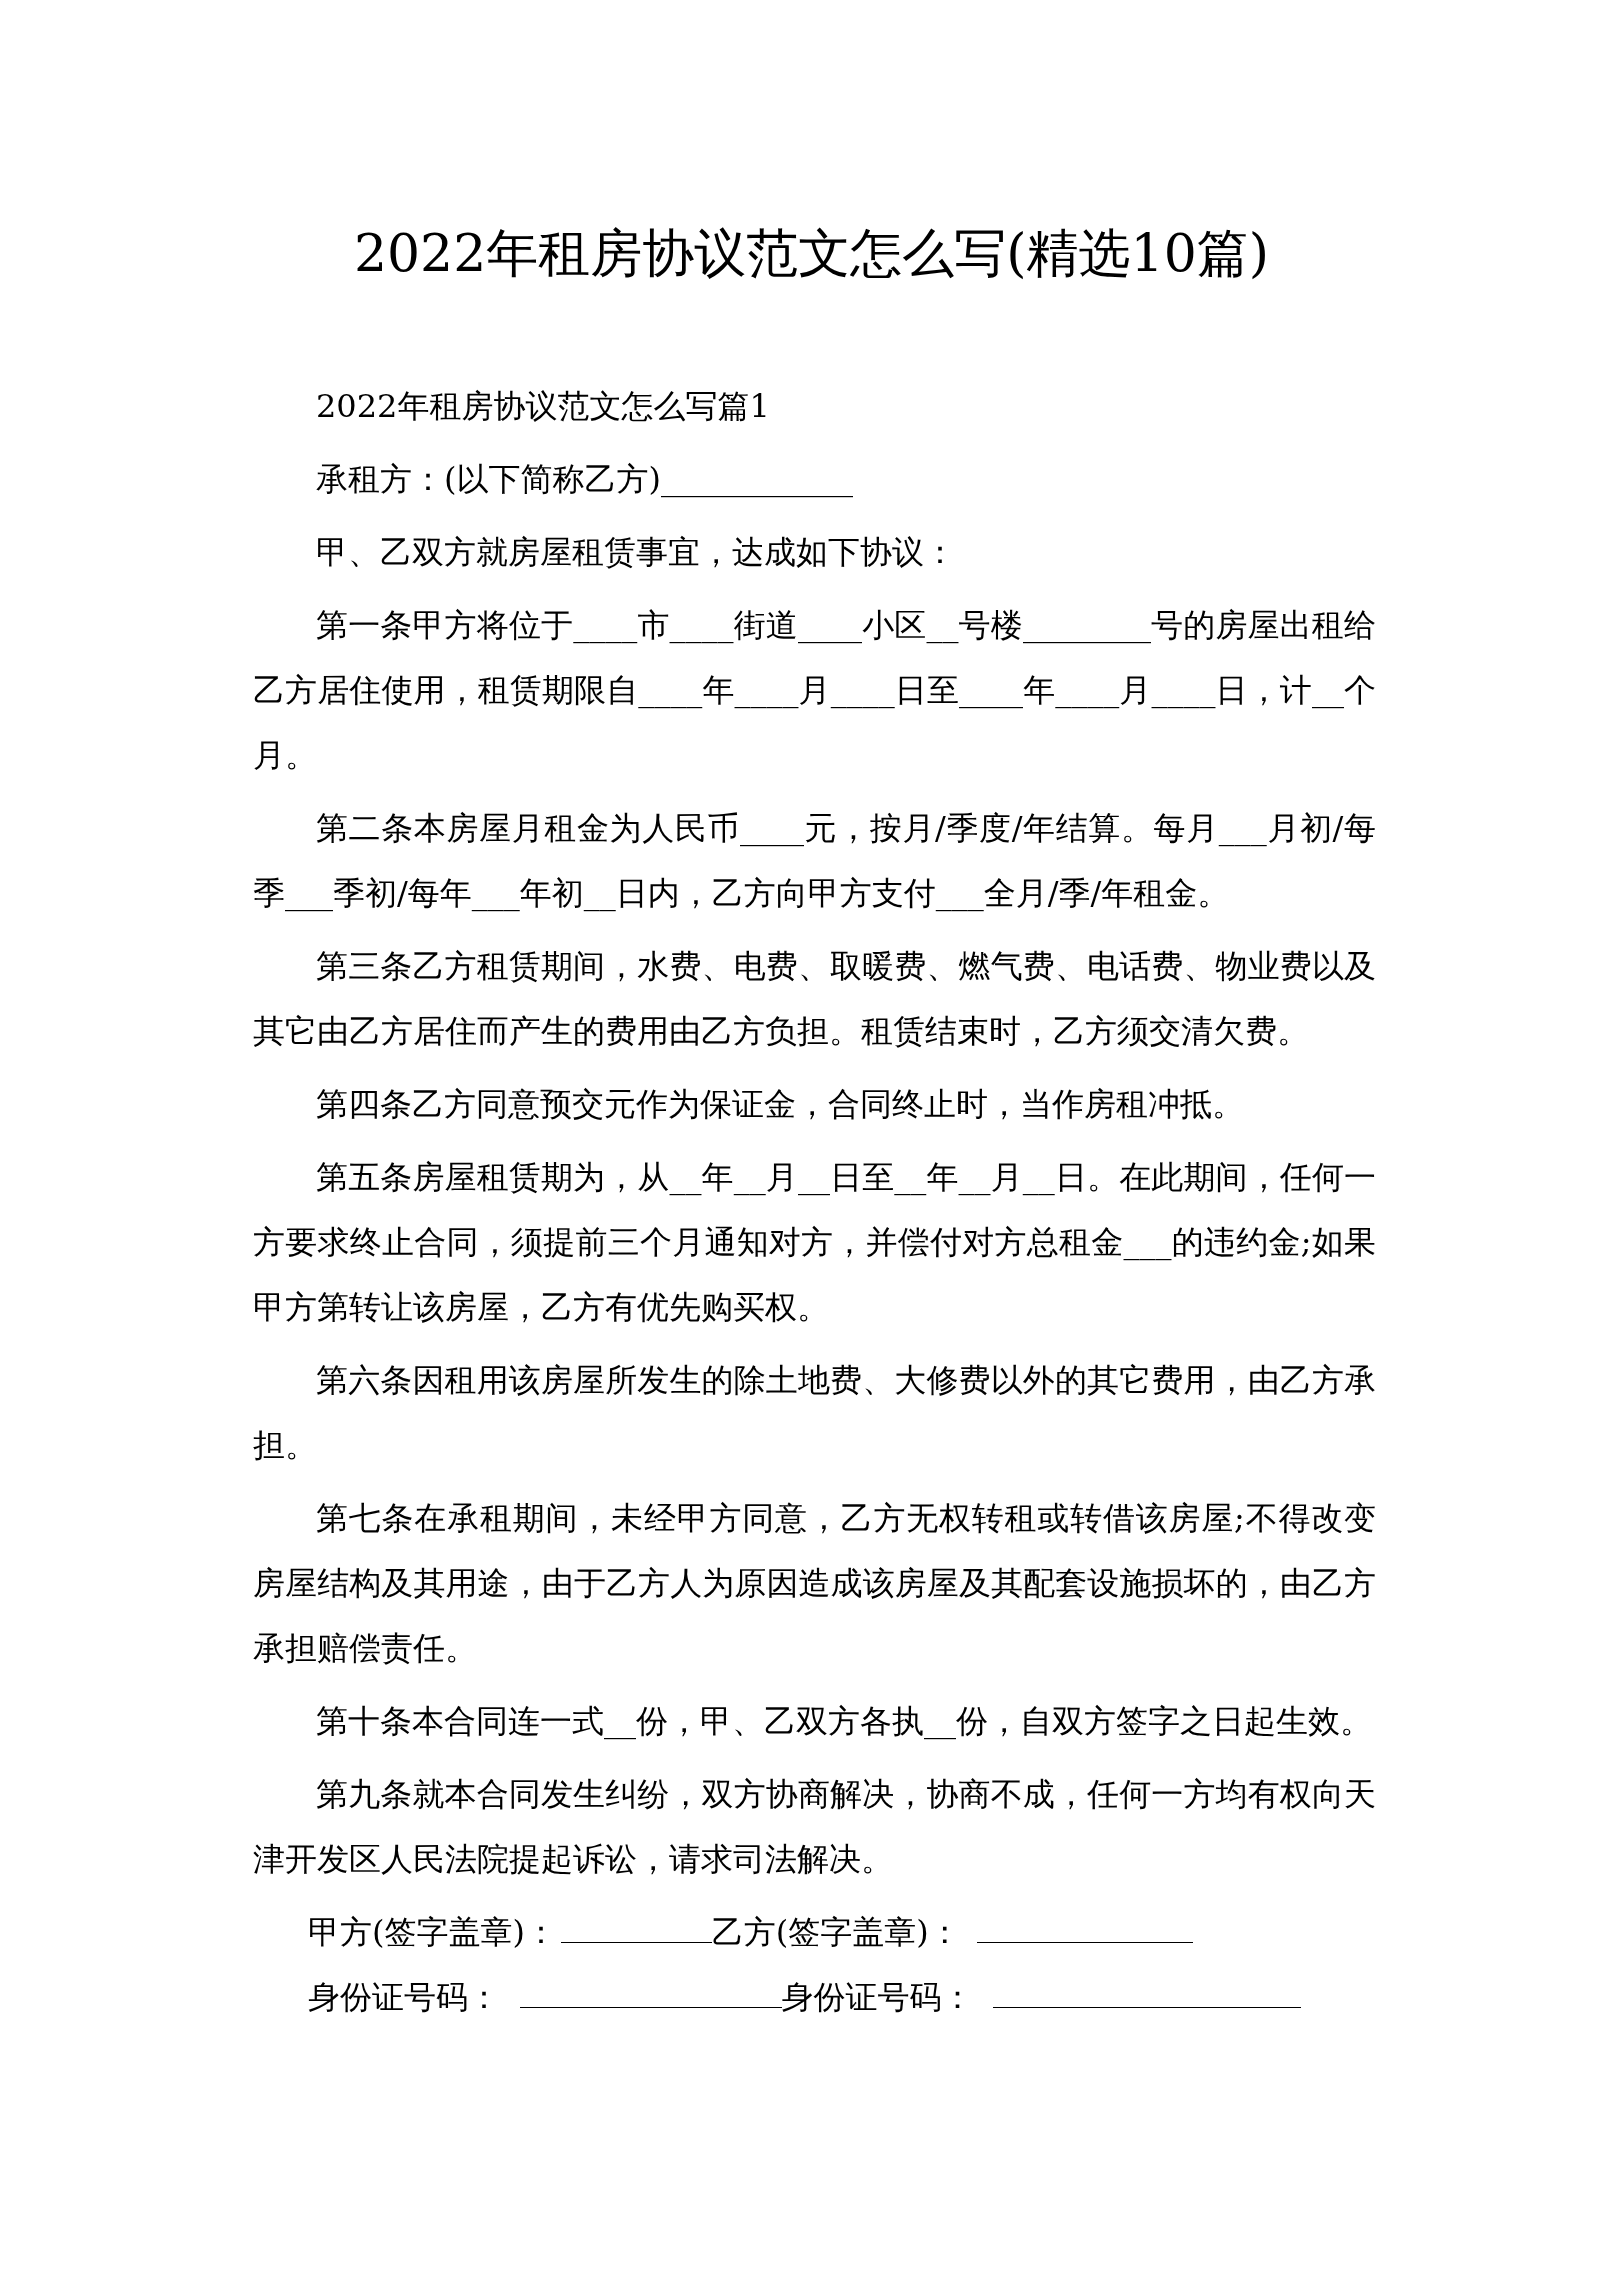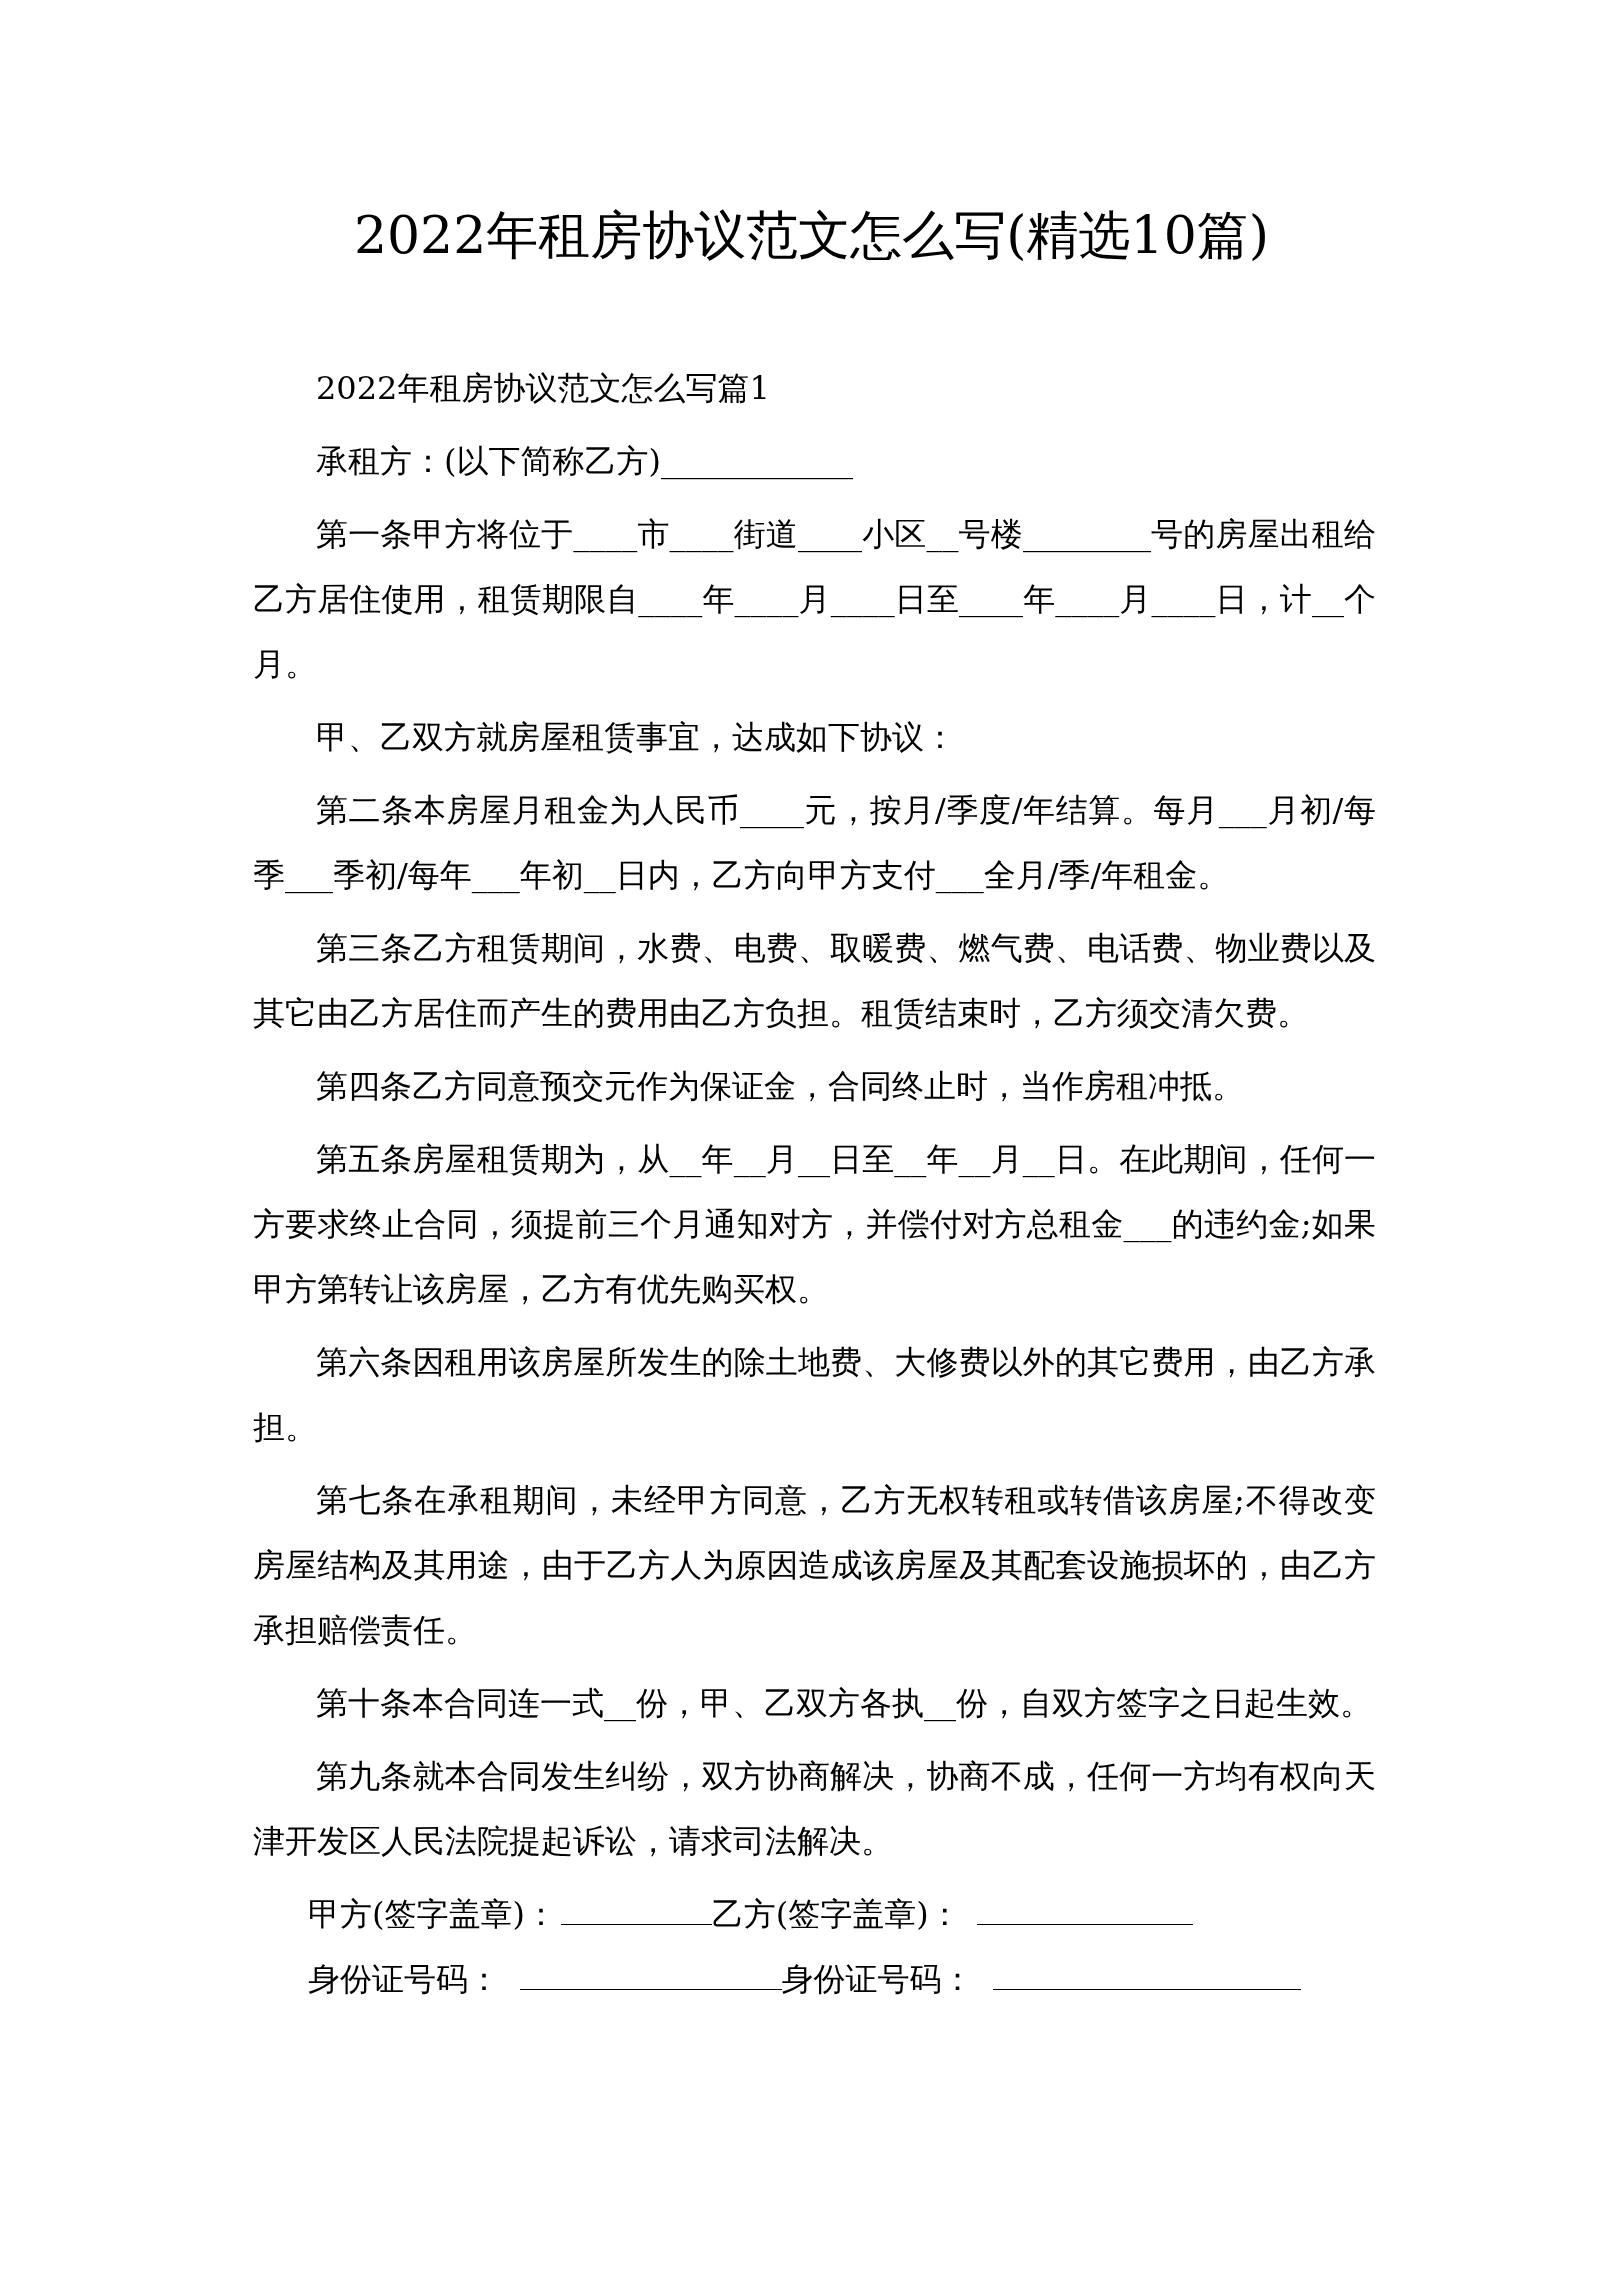--- a/index.html
+++ b/index.html
@@ -1,21 +1,21 @@
 <!DOCTYPE html>
 <html style="font-size:10.5px"><head>
   <meta charset="utf-8">
   <style>
     html, body { margin: 0; padding: 0; background: #ffffff; }
     body {
       width: 1623px; height: 2295px; position: relative; overflow: hidden;
       font-family: "DejaVu Serif", "Liberation Serif", serif;
       color: #000000;
     }
-    .page { position: absolute; left: 0; top: 0; width: 1623px; height: 1627px; }
+    .page { position: absolute; left: 0; top: 18px; width: 1623px; height: 1627px; }
     .title {
       position: absolute; left: 0; top: 196px; width: 1623px;
       text-align: center; font-size: 52px; line-height: 79px;
       font-family: "DejaVu Serif", "Liberation Serif", serif;
     }
     .body {
       position: absolute; left: 245px; top: 348px; width: 1139px;
       font-size: 32px; line-height: 65px;
       text-align: justify;
     }
@@ -25,22 +25,22 @@
   </style>
 </head>
 <body>
 
 <div class="page">
   <div class="title">2022年租房协议范文怎么写(精选10篇)</div>
 
   <div class="body">
     <p class="p">2022年租房协议范文怎么写篇1</p>
     <p class="p">承租方：(以下简称乙方)____________</p>
+    <p class="p">甲、乙双方就房屋租赁事宜，达成如下协议：</p>
     <p class="p">第一条甲方将位于____市____街道____小区__号楼________号的房屋出租给乙方居住使用，租赁期限自____年____月____日至____年____月____日，计__个月。</p>
-    <p class="p">甲、乙双方就房屋租赁事宜，达成如下协议：</p>
     <p class="p">第二条本房屋月租金为人民币____元，按月/季度/年结算。每月___月初/每季___季初/每年___年初__日内，乙方向甲方支付___全月/季/年租金。</p>
     <p class="p">第三条乙方租赁期间，水费、电费、取暖费、燃气费、电话费、物业费以及其它由乙方居住而产生的费用由乙方负担。租赁结束时，乙方须交清欠费。</p>
     <p class="p">第四条乙方同意预交元作为保证金，合同终止时，当作房租冲抵。</p>
     <p class="p">第五条房屋租赁期为，从__年__月__日至__年__月__日。在此期间，任何一方要求终止合同，须提前三个月通知对方，并偿付对方总租金___的违约金;如果甲方第转让该房屋，乙方有优先购买权。</p>
     <p class="p">第六条因租用该房屋所发生的除土地费、大修费以外的其它费用，由乙方承担。</p>
     <p class="p">第七条在承租期间，未经甲方同意，乙方无权转租或转借该房屋;不得改变房屋结构及其用途，由于乙方人为原因造成该房屋及其配套设施损坏的，由乙方承担赔偿责任。</p>
     <p class="p">第十条本合同连一式__份，甲、乙双方各执__份，自双方签字之日起生效。</p>
     <p class="p">第九条就本合同发生纠纷，双方协商解决，协商不成，任何一方均有权向天津开发区人民法院提起诉讼，请求司法解决。</p>
 
     <p class="sigline">

